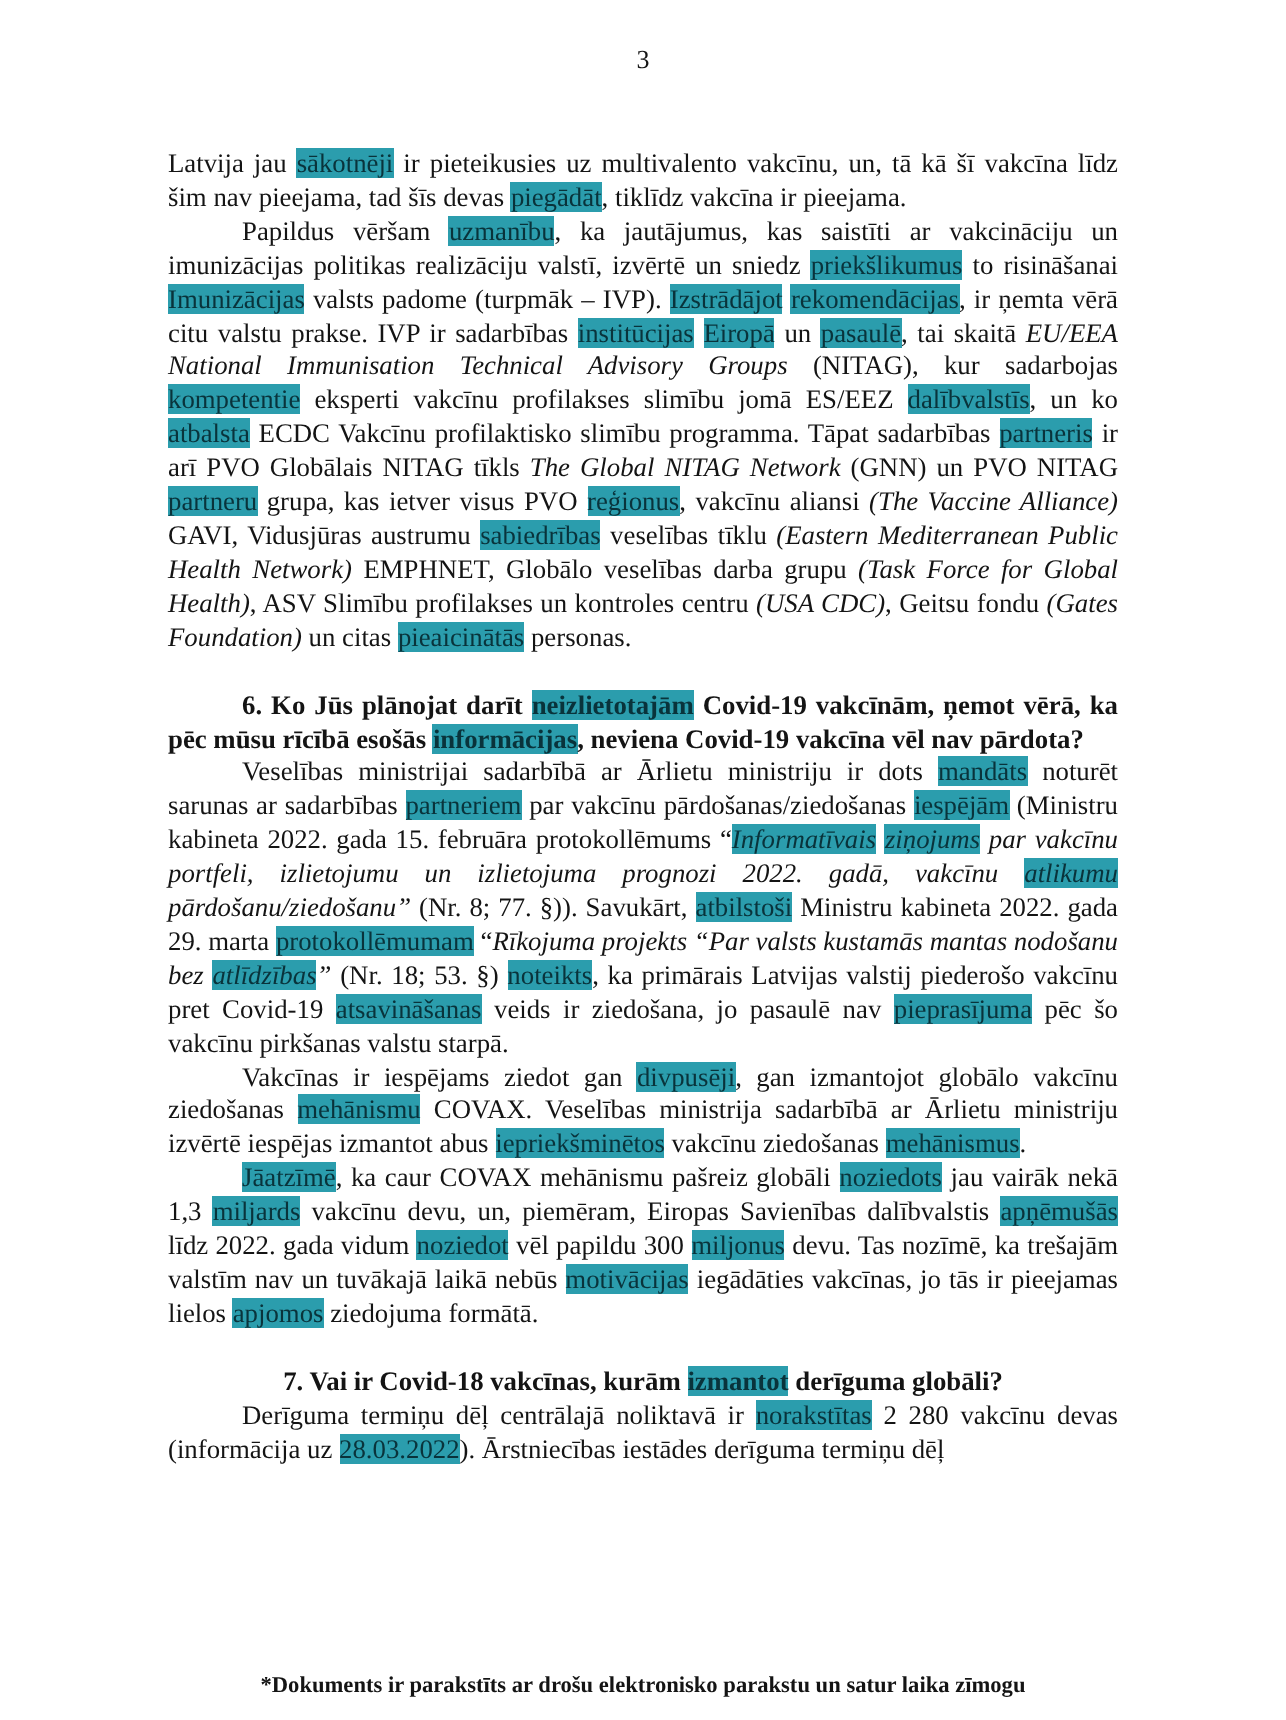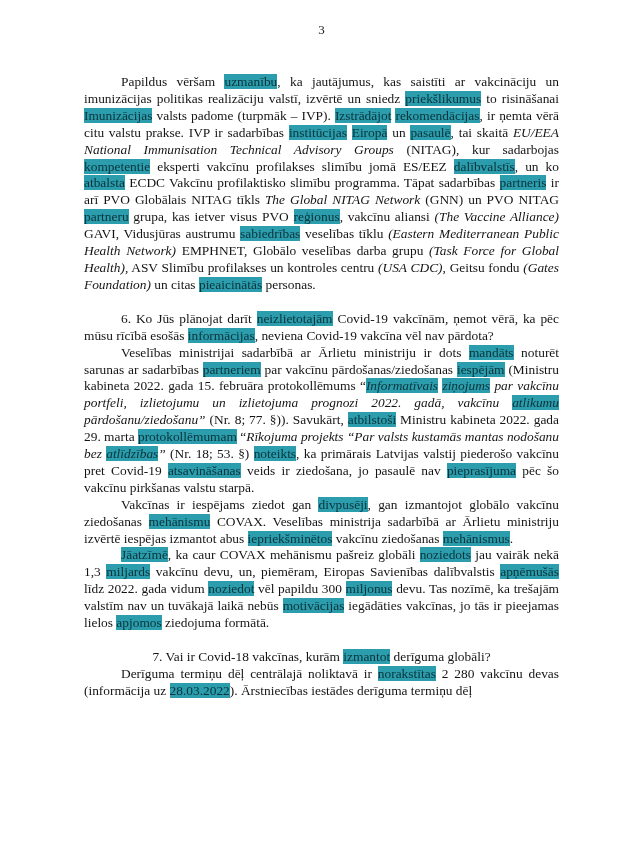--- a/index.html
+++ b/index.html
@@ -27,21 +27,21 @@
     margin: 36px 84px 0 84px;
     text-align: justify;
     font-size: 13.4px;
     line-height: 16.9px;
   }
   .doc-body p {
     margin: 0;
     text-indent: 37px;
   }
   .doc-body p.flush { text-indent: 0; }
-  .doc-body p.bold { font-weight: normal; }
+  .doc-body p.bold { font-weight: bold; }
   .doc-body p.spaced { margin-top: 17px; }
   .doc-body p.center { text-align: center; text-indent: 0; }
   .it { font-style: italic; }
   .hl {
     background: var(--hl, #2b9dad);
     color: #09333b;
   }
   .footer {
     position: absolute;
     left: 0;
@@ -52,21 +52,23 @@
     font-size: 11.3px;
     color: #141414;
   }
 </style>
 </head>
 <body>
 
 <div class="page">
   <div class="pagenum">3</div>
   <div class="doc-body" id="doc-body">
+      <p class="flush"><span>Latvija jau </span><span class="hl">sākotnēji</span><span> ir pieteikusies uz multivalento vakcīnu, un, tā kā šī vakcīna līdz šim nav pieejama, tad šīs devas </span><span class="hl">piegādāt</span><span>, tiklīdz vakcīna ir pieejama.</span></p>
       <p><span>Papildus vēršam </span><span class="hl">uzmanību</span><span>, ka jautājumus, kas saistīti ar vakcināciju un imunizācijas politikas realizāciju valstī, izvērtē un sniedz </span><span class="hl">priekšlikumus</span><span> to risināšanai </span><span class="hl">Imunizācijas</span><span> valsts padome (turpmāk – IVP). </span><span class="hl">Izstrādājot</span><span> </span><span class="hl">rekomendācijas</span><span>, ir ņemta vērā citu valstu prakse. IVP ir sadarbības </span><span class="hl">institūcijas</span><span> </span><span class="hl">Eiropā</span><span> un </span><span class="hl">pasaulē</span><span>, tai skaitā </span><span class="it">EU/EEA National Immunisation Technical Advisory Groups</span><span> (NITAG), kur sadarbojas </span><span class="hl">kompetentie</span><span> eksperti vakcīnu profilakses slimību jomā ES/EEZ </span><span class="hl">dalībvalstīs</span><span>, un ko </span><span class="hl">atbalsta</span><span> ECDC Vakcīnu profilaktisko slimību programma. Tāpat sadarbības </span><span class="hl">partneris</span><span> ir arī PVO Globālais NITAG tīkls </span><span class="it">The Global NITAG Network</span><span> (GNN) un PVO NITAG </span><span class="hl">partneru</span><span> grupa, kas ietver visus PVO </span><span class="hl">reģionus</span><span>, vakcīnu aliansi </span><span class="it">(The Vaccine Alliance)</span><span> GAVI, Vidusjūras austrumu </span><span class="hl">sabiedrības</span><span> veselības tīklu </span><span class="it">(Eastern Mediterranean Public Health Network)</span><span> EMPHNET, Globālo veselības darba grupu </span><span class="it">(Task Force for Global Health)</span><span>, ASV Slimību profilakses un kontroles centru </span><span class="it">(USA CDC)</span><span>, Geitsu fondu </span><span class="it">(Gates Foundation)</span><span> un citas </span><span class="hl">pieaicinātās</span><span> personas.</span></p>
       <p class="bold spaced"><span>6. Ko Jūs plānojat darīt </span><span class="hl">neizlietotajām</span><span> Covid-19 vakcīnām, ņemot vērā, ka pēc mūsu rīcībā esošās </span><span class="hl">informācijas</span><span>, neviena Covid-19 vakcīna vēl nav pārdota?</span></p>
       <p><span>Veselības ministrijai sadarbībā ar Ārlietu ministriju ir dots </span><span class="hl">mandāts</span><span> noturēt sarunas ar sadarbības </span><span class="hl">partneriem</span><span> par vakcīnu pārdošanas/ziedošanas </span><span class="hl">iespējām</span><span> (Ministru kabineta 2022. gada 15. februāra protokollēmums “</span><span class="hl it">Informatīvais</span><span class="it"> </span><span class="hl it">ziņojums</span><span class="it"> par vakcīnu portfeli, izlietojumu un izlietojuma prognozi 2022. gadā, vakcīnu </span><span class="hl it">atlikumu</span><span class="it"> pārdošanu/ziedošanu”</span><span> (Nr. 8; 77. §)). Savukārt, </span><span class="hl">atbilstoši</span><span> Ministru kabineta 2022. gada 29. marta </span><span class="hl">protokollēmumam</span><span> “</span><span class="it">Rīkojuma projekts “Par valsts kustamās mantas nodošanu bez </span><span class="hl it">atlīdzības</span><span class="it">”</span><span> (Nr. 18; 53. §) </span><span class="hl">noteikts</span><span>, ka primārais Latvijas valstij piederošo vakcīnu pret Covid-19 </span><span class="hl">atsavināšanas</span><span> veids ir ziedošana, jo pasaulē nav </span><span class="hl">pieprasījuma</span><span> pēc šo vakcīnu pirkšanas valstu starpā.</span></p>
       <p><span>Vakcīnas ir iespējams ziedot gan </span><span class="hl">divpusēji</span><span>, gan izmantojot globālo vakcīnu ziedošanas </span><span class="hl">mehānismu</span><span> COVAX. Veselības ministrija sadarbībā ar Ārlietu ministriju izvērtē iespējas izmantot abus </span><span class="hl">iepriekšminētos</span><span> vakcīnu ziedošanas </span><span class="hl">mehānismus</span><span>.</span></p>
       <p><span class="hl">Jāatzīmē</span><span>, ka caur COVAX mehānismu pašreiz globāli </span><span class="hl">noziedots</span><span> jau vairāk nekā 1,3 </span><span class="hl">miljards</span><span> vakcīnu devu, un, piemēram, Eiropas Savienības dalībvalstis </span><span class="hl">apņēmušās</span><span> līdz 2022. gada vidum </span><span class="hl">noziedot</span><span> vēl papildu 300 </span><span class="hl">miljonus</span><span> devu. Tas nozīmē, ka trešajām valstīm nav un tuvākajā laikā nebūs </span><span class="hl">motivācijas</span><span> iegādāties vakcīnas, jo tās ir pieejamas lielos </span><span class="hl">apjomos</span><span> ziedojuma formātā.</span></p>
       <p class="bold spaced center"><span>7. Vai ir Covid-18 vakcīnas, kurām </span><span class="hl">izmantot</span><span> derīguma globāli?</span></p>
       <p><span>Derīguma termiņu dēļ centrālajā noliktavā ir </span><span class="hl">norakstītas</span><span> 2 280 vakcīnu devas (informācija uz </span><span class="hl">28.03.2022</span><span>). Ārstniecības iestādes derīguma termiņu dēļ</span></p>
     </div>
+  <div class="footer">*Dokuments ir parakstīts ar drošu elektronisko parakstu un satur laika zīmogu</div>
 </div>
 
 </body></html>

